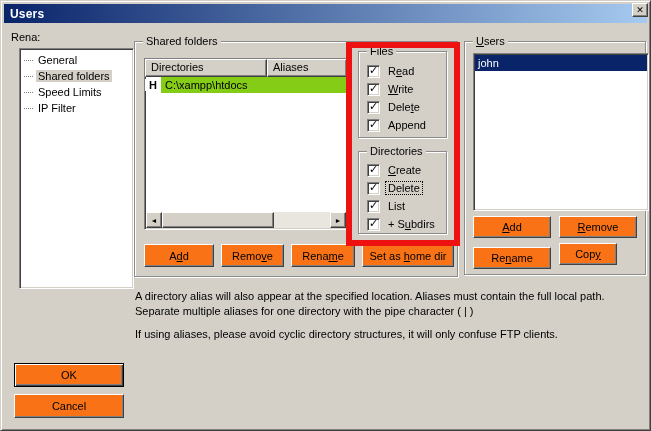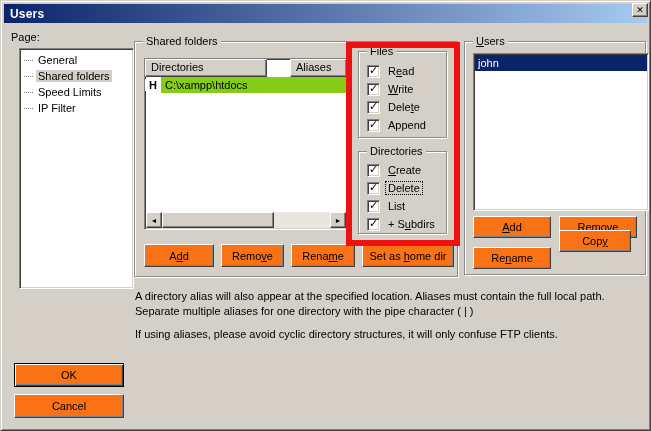--- a/index.html
+++ b/index.html
@@ -48,21 +48,21 @@
   }
 
   
   .listview { position:absolute; left:143px; top:57px; width:204px; height:172px; padding:0; overflow:hidden; }
   .lv-header { display:flex; height:18px; }
   .col-btn {
     background:#d4d0c8; border:1px solid; border-color:#fff #404040 #404040 #fff;
     box-shadow: inset -1px -1px 0 #808080;
     padding:1px 0 0 5px; height:18px; cursor:pointer;
   }
-  .col-dir { width:122px; } .col-alias { flex:1;margin-left:23px; }
+  .col-dir { width:122px; } .col-alias { flex:1; }
   .lv-row { display:flex; height:16px; align-items:center; cursor:default; }
   .home-cell { width:16px; text-align:center; font-weight:bold; background:#fff; }
   .dir-cell { flex:1; background:#84cc16; padding-left:4px; height:16px; line-height:16px; white-space:nowrap; }
 
   .hscroll { position:absolute; left:1px; right:1px; bottom:1px; height:16px; background:#e9e6df; display:flex; }
   .sb-btn {
     width:16px; height:16px; background:#d4d0c8;
     border:1px solid; border-color:#fff #404040 #404040 #fff; box-shadow: inset -1px -1px 0 #808080;
     display:flex; align-items:center; justify-content:center; font-size:7px; line-height:1; cursor:pointer;
   }
@@ -112,21 +112,21 @@
 
 <div class="window">
 
   <div class="titlebar">
     <span class="title">Users</span>
   </div>
   <div class="close-btn">
     <span>✕</span>
   </div>
 
-  <div class="label" style="left:10px; top:30px;">Page:</div>
+  <div class="label" style="left:10px; top:30px;">Rena:</div>
   <div class="page-list sunken">
     <div class="tree-item">
       <span class="branch"></span>
       <span class="txt">General</span>
     </div>
     <div class="tree-item selected">
       <span class="branch"></span>
       <span class="txt">Shared folders</span>
     </div>
     <div class="tree-item">
@@ -240,21 +240,21 @@
   </div>
   <div class="btn" style="left:472px; top:215px; width:78px; height:22px;">
     <span><span></span><span class="key">A</span><span>dd</span></span>
   </div>
   <div class="btn" style="left:558px; top:215px; width:78px; height:22px;">
     <span><span></span><span class="key">R</span><span>emove</span></span>
   </div>
   <div class="btn" style="left:472px; top:246px; width:78px; height:22px;">
     <span><span>Re</span><span class="key">n</span><span>ame</span></span>
   </div>
-  <div class="btn" style="left:558px; top:229px; width:72px; height:22px;">
+  <div class="btn" style="left:558px; top:242px; width:58px; height:22px;">
     <span><span>Cop</span><span class="key">y</span><span></span></span>
   </div>
 
   <div class="notes">
     <p>A directory alias will also appear at the specified location. Aliases must contain the full local path. Separate multiple aliases for one directory with the pipe character ( | )</p>
     <p>If using aliases, please avoid cyclic directory structures, it will only confuse FTP clients.</p>
   </div>
 
   <div class="btn default" style="left:13px; top:362px; width:110px; height:24px;">OK</div>
   <div class="btn" style="left:13px; top:393px; width:110px; height:24px;">Cancel</div>

